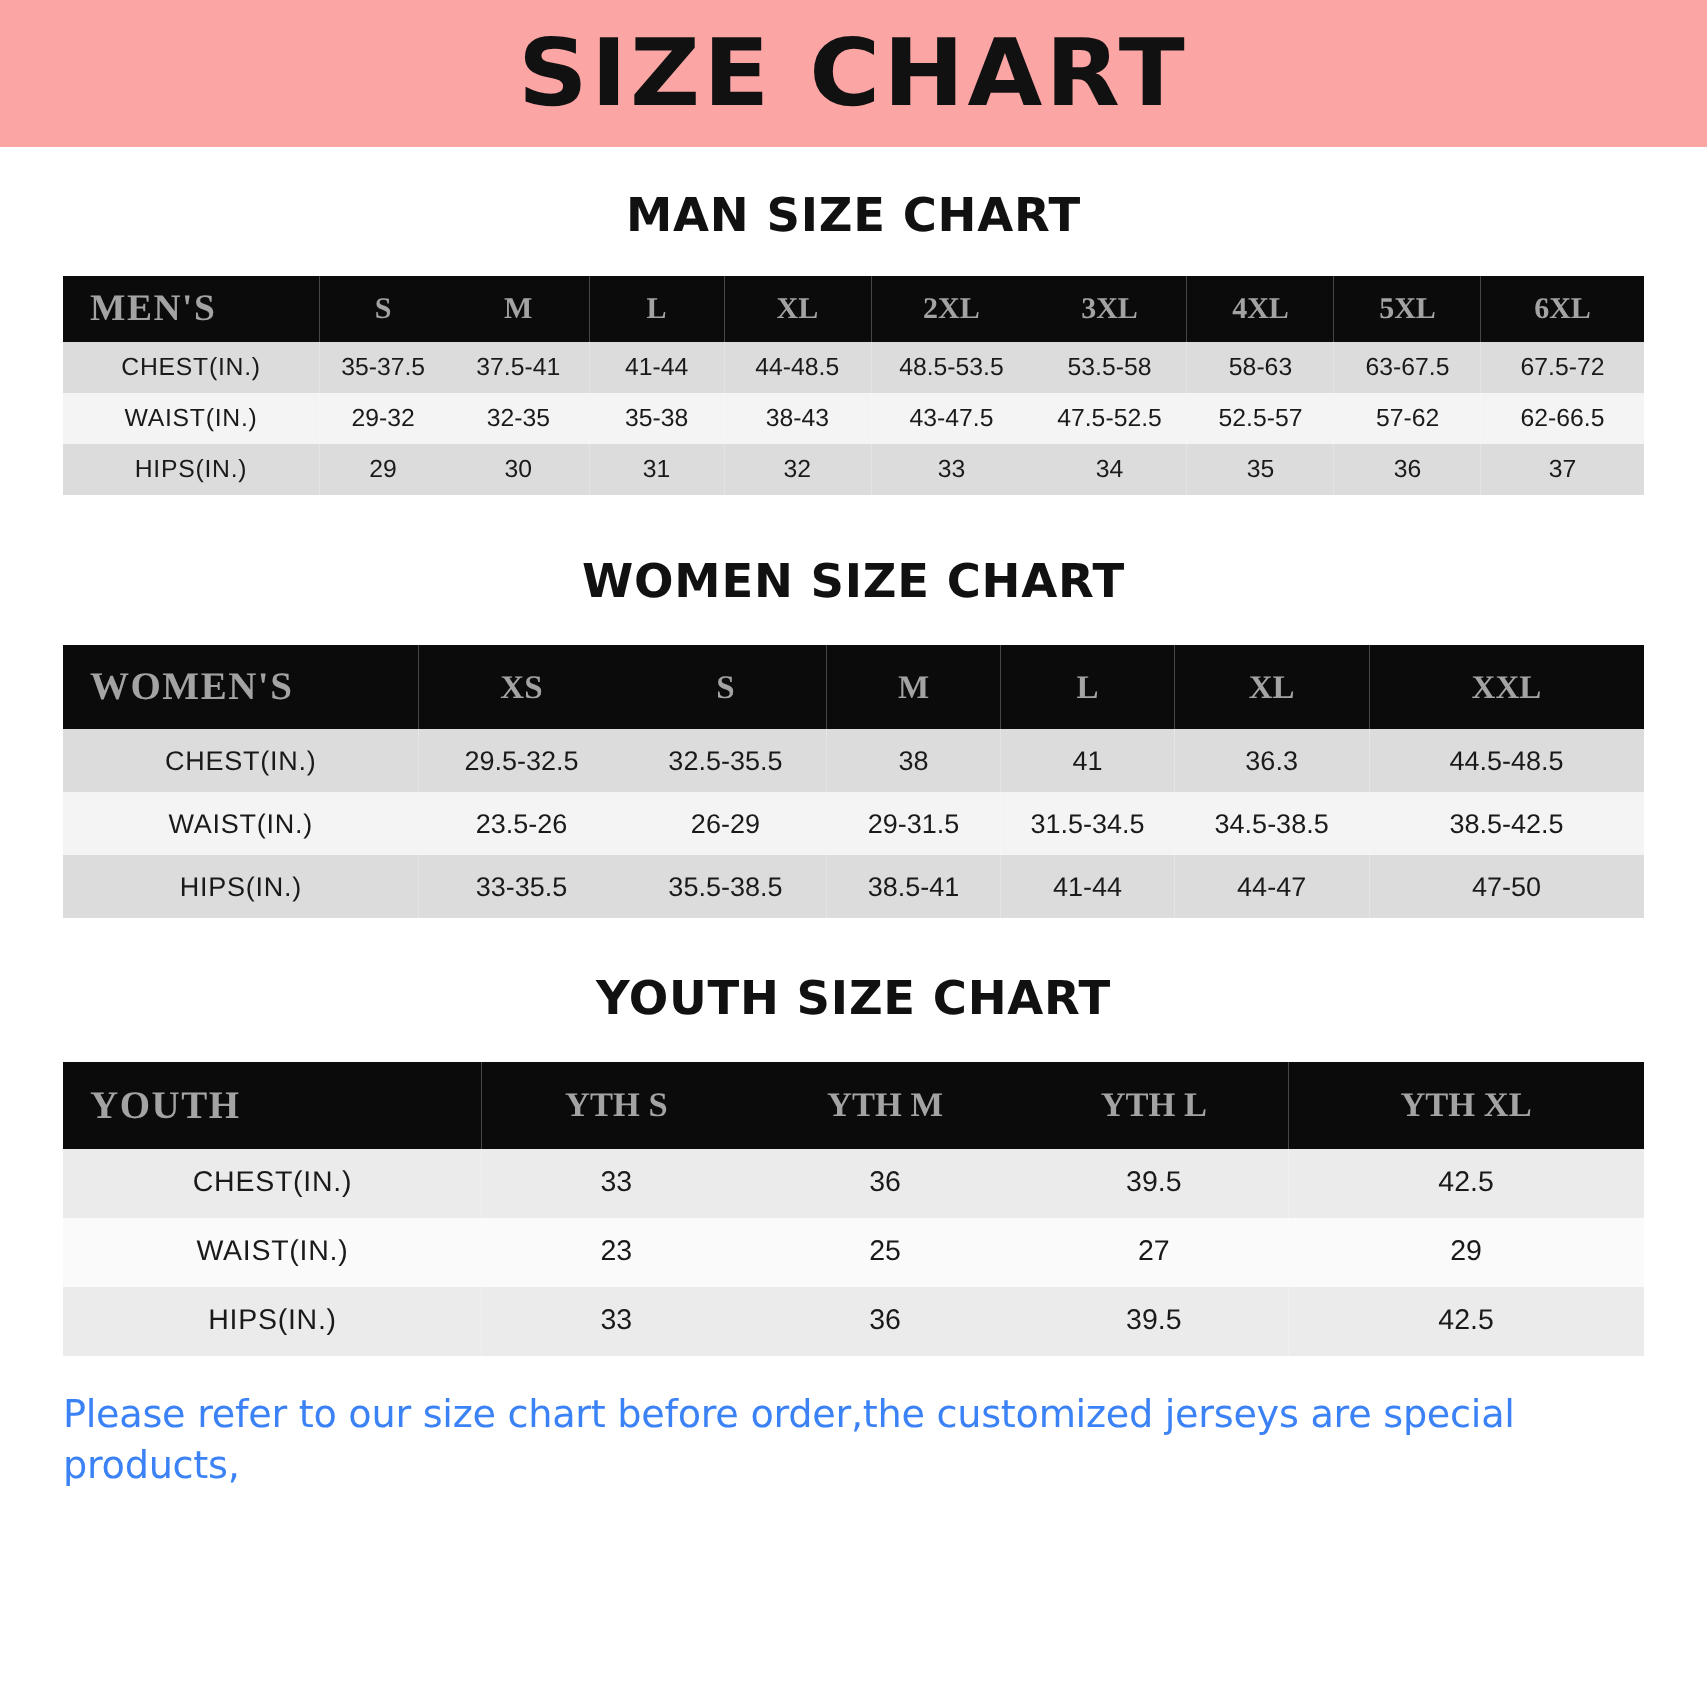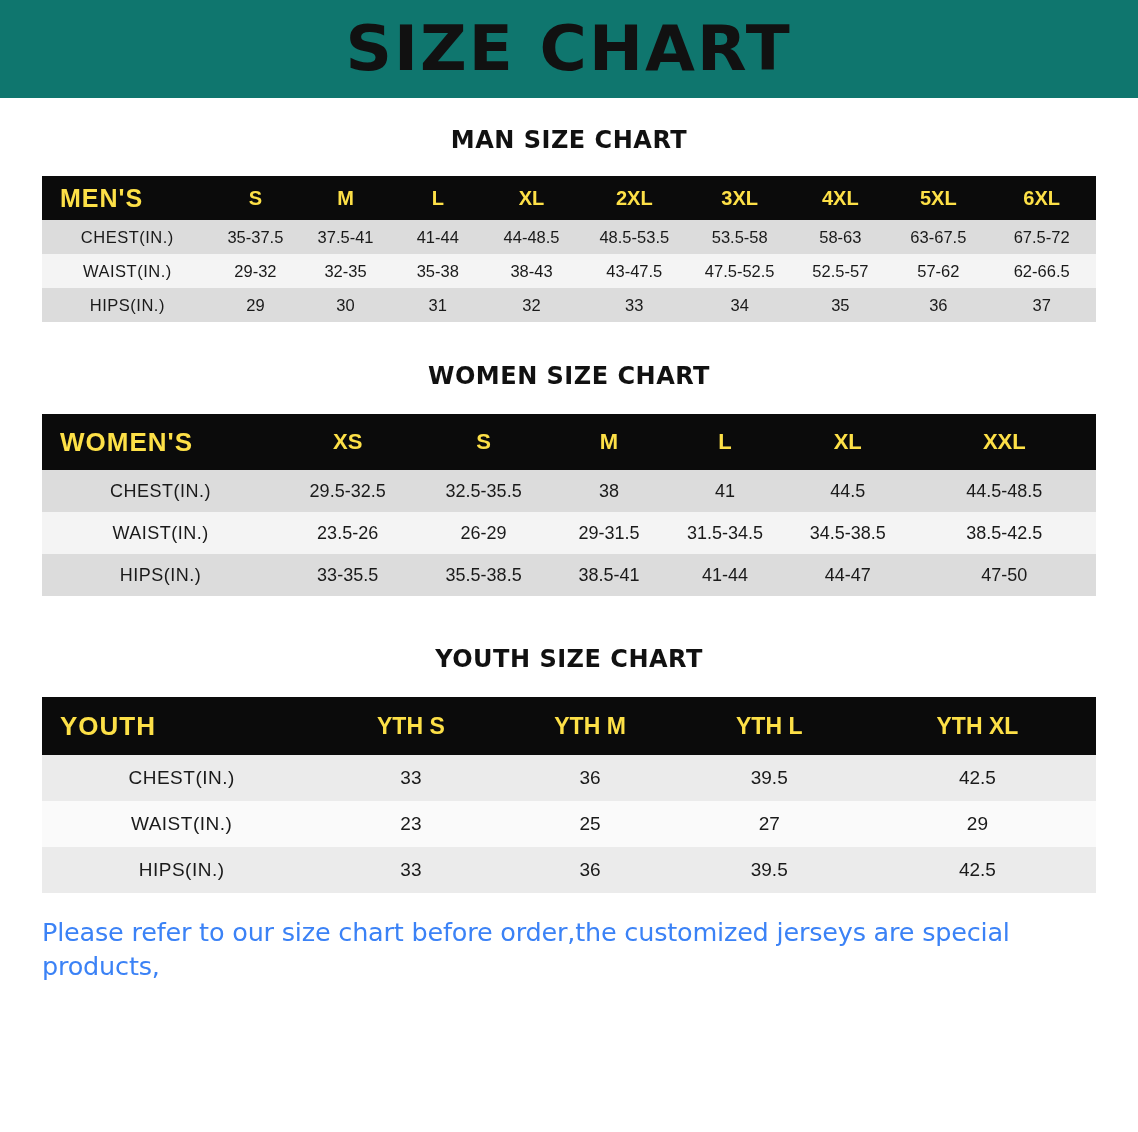--- a/index.html
+++ b/index.html
@@ -12,61 +12,61 @@
     height: 1132px;
     font-family: "Liberation Sans", sans-serif;
     overflow: hidden;
     position: relative;
   }
 
   
   .banner {
     width: 100%;
     height: 98px;
-    background: #0f766e;
+    background: #fca5a5;
     display: flex;
     align-items: center;
     justify-content: center;
   }
   .banner-title {
     font-family: "DejaVu Sans", sans-serif;
     font-weight: bold;
     font-size: 62px;
     letter-spacing: 2px;
     color: #111111;
     line-height: 1;
     transform: scaleX(1.04);
   }
 
   
   .section-title {
     text-align: center;
     font-family: "DejaVu Sans", sans-serif;
     font-weight: bold;
-    font-size: 24px;
+    font-size: 31px;
     color: #111111;
     letter-spacing: 0.5px;
   }
   #man-title   { margin: 28px 0 22px 0; }
   #women-title { margin: 40px 0 24px 0; }
-  #youth-title { margin: 49px 0 24px 0; text-align: center; }
+  #youth-title { margin: 36px 0 24px 0; text-align: center; }
 
   
   .table-wrap {
     margin: 0 42px;
   }
   table {
     width: 100%;
     border-collapse: collapse;
     table-layout: fixed;
   }
   thead th {
     background: #0b0b0b;
-    color: #fde047;
-    font-family: Liberation Sans, sans-serif;
+    color: #a3a3a3;
+    font-family: Liberation Serif, serif;
     font-weight: bold;
     text-align: center;
     vertical-align: middle;
   }
   thead th.rowhead {
     text-align: left;
     padding-left: 18px;
     letter-spacing: 1px;
   }
   tbody td {
@@ -210,21 +210,21 @@
         <th>XXL</th>
       </tr>
     </thead>
     <tbody>
       <tr>
         <td class="rowhead">CHEST(IN.)</td>
         <td>29.5-32.5</td>
         <td>32.5-35.5</td>
         <td>38</td>
         <td>41</td>
-        <td>44.5</td>
+        <td>36.3</td>
         <td>44.5-48.5</td>
       </tr>
       <tr>
         <td class="rowhead">WAIST(IN.)</td>
         <td>23.5-26</td>
         <td>26-29</td>
         <td>29-31.5</td>
         <td>31.5-34.5</td>
         <td>34.5-38.5</td>
         <td>38.5-42.5</td>

